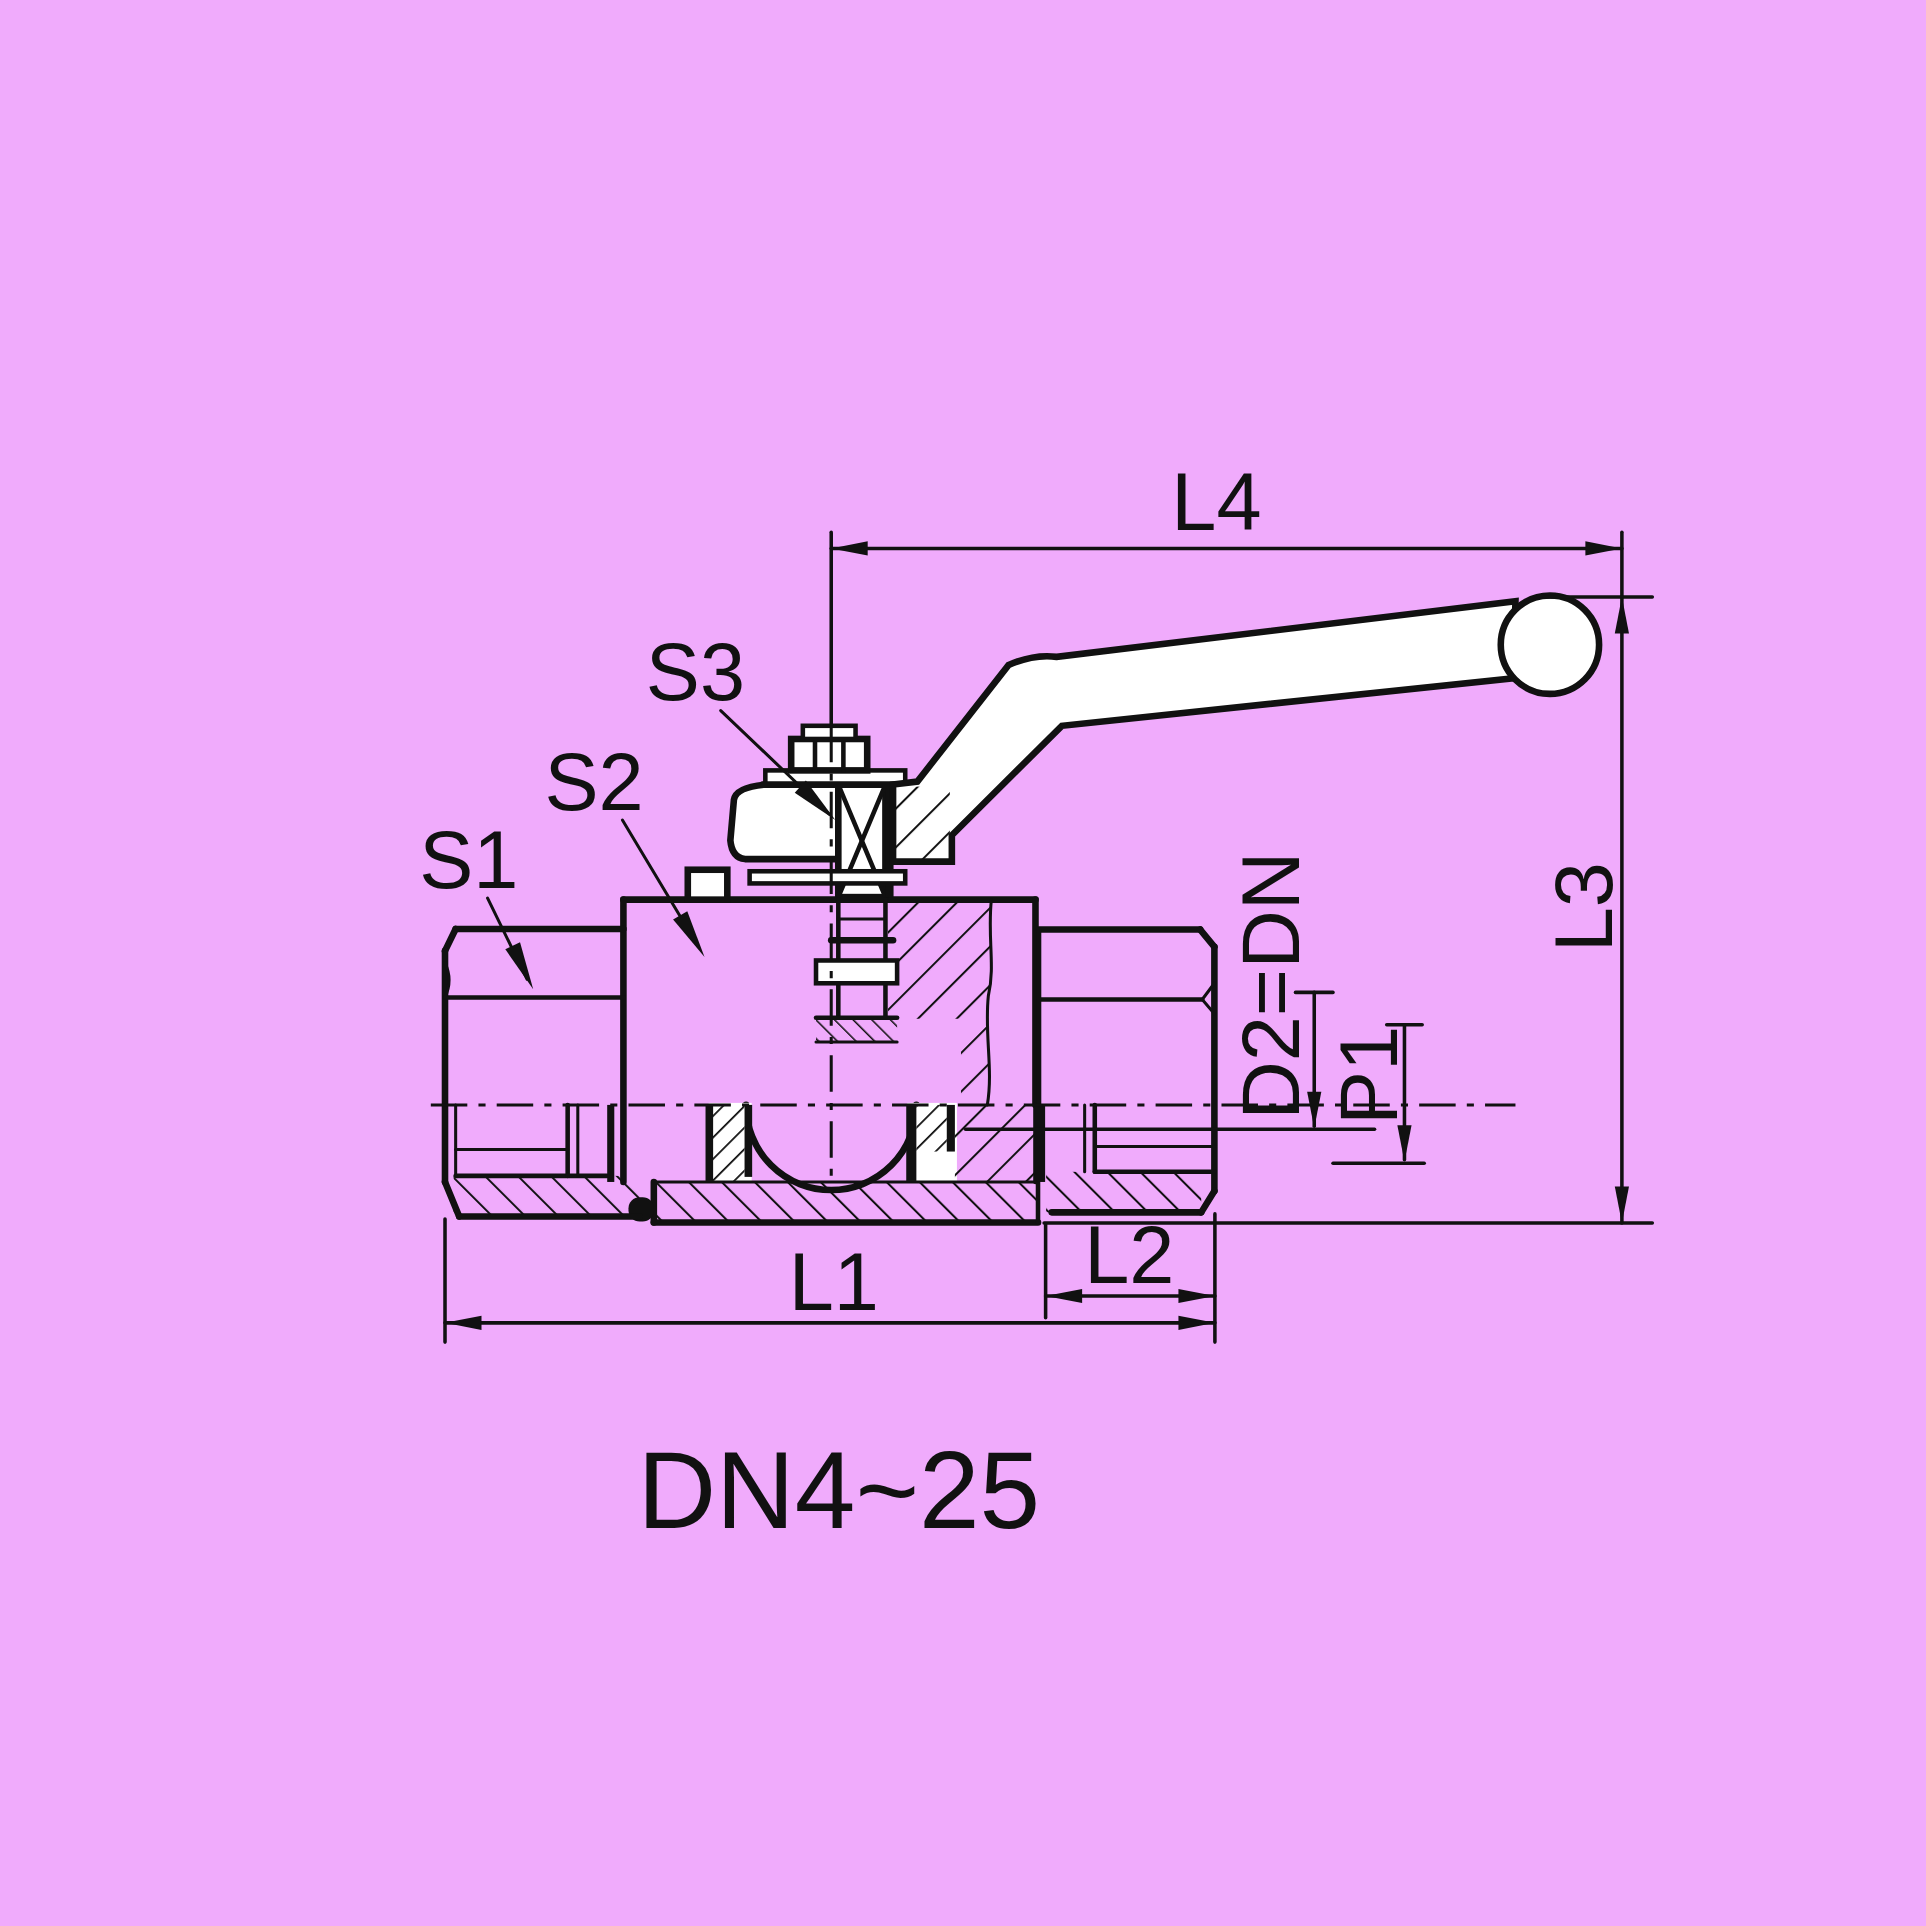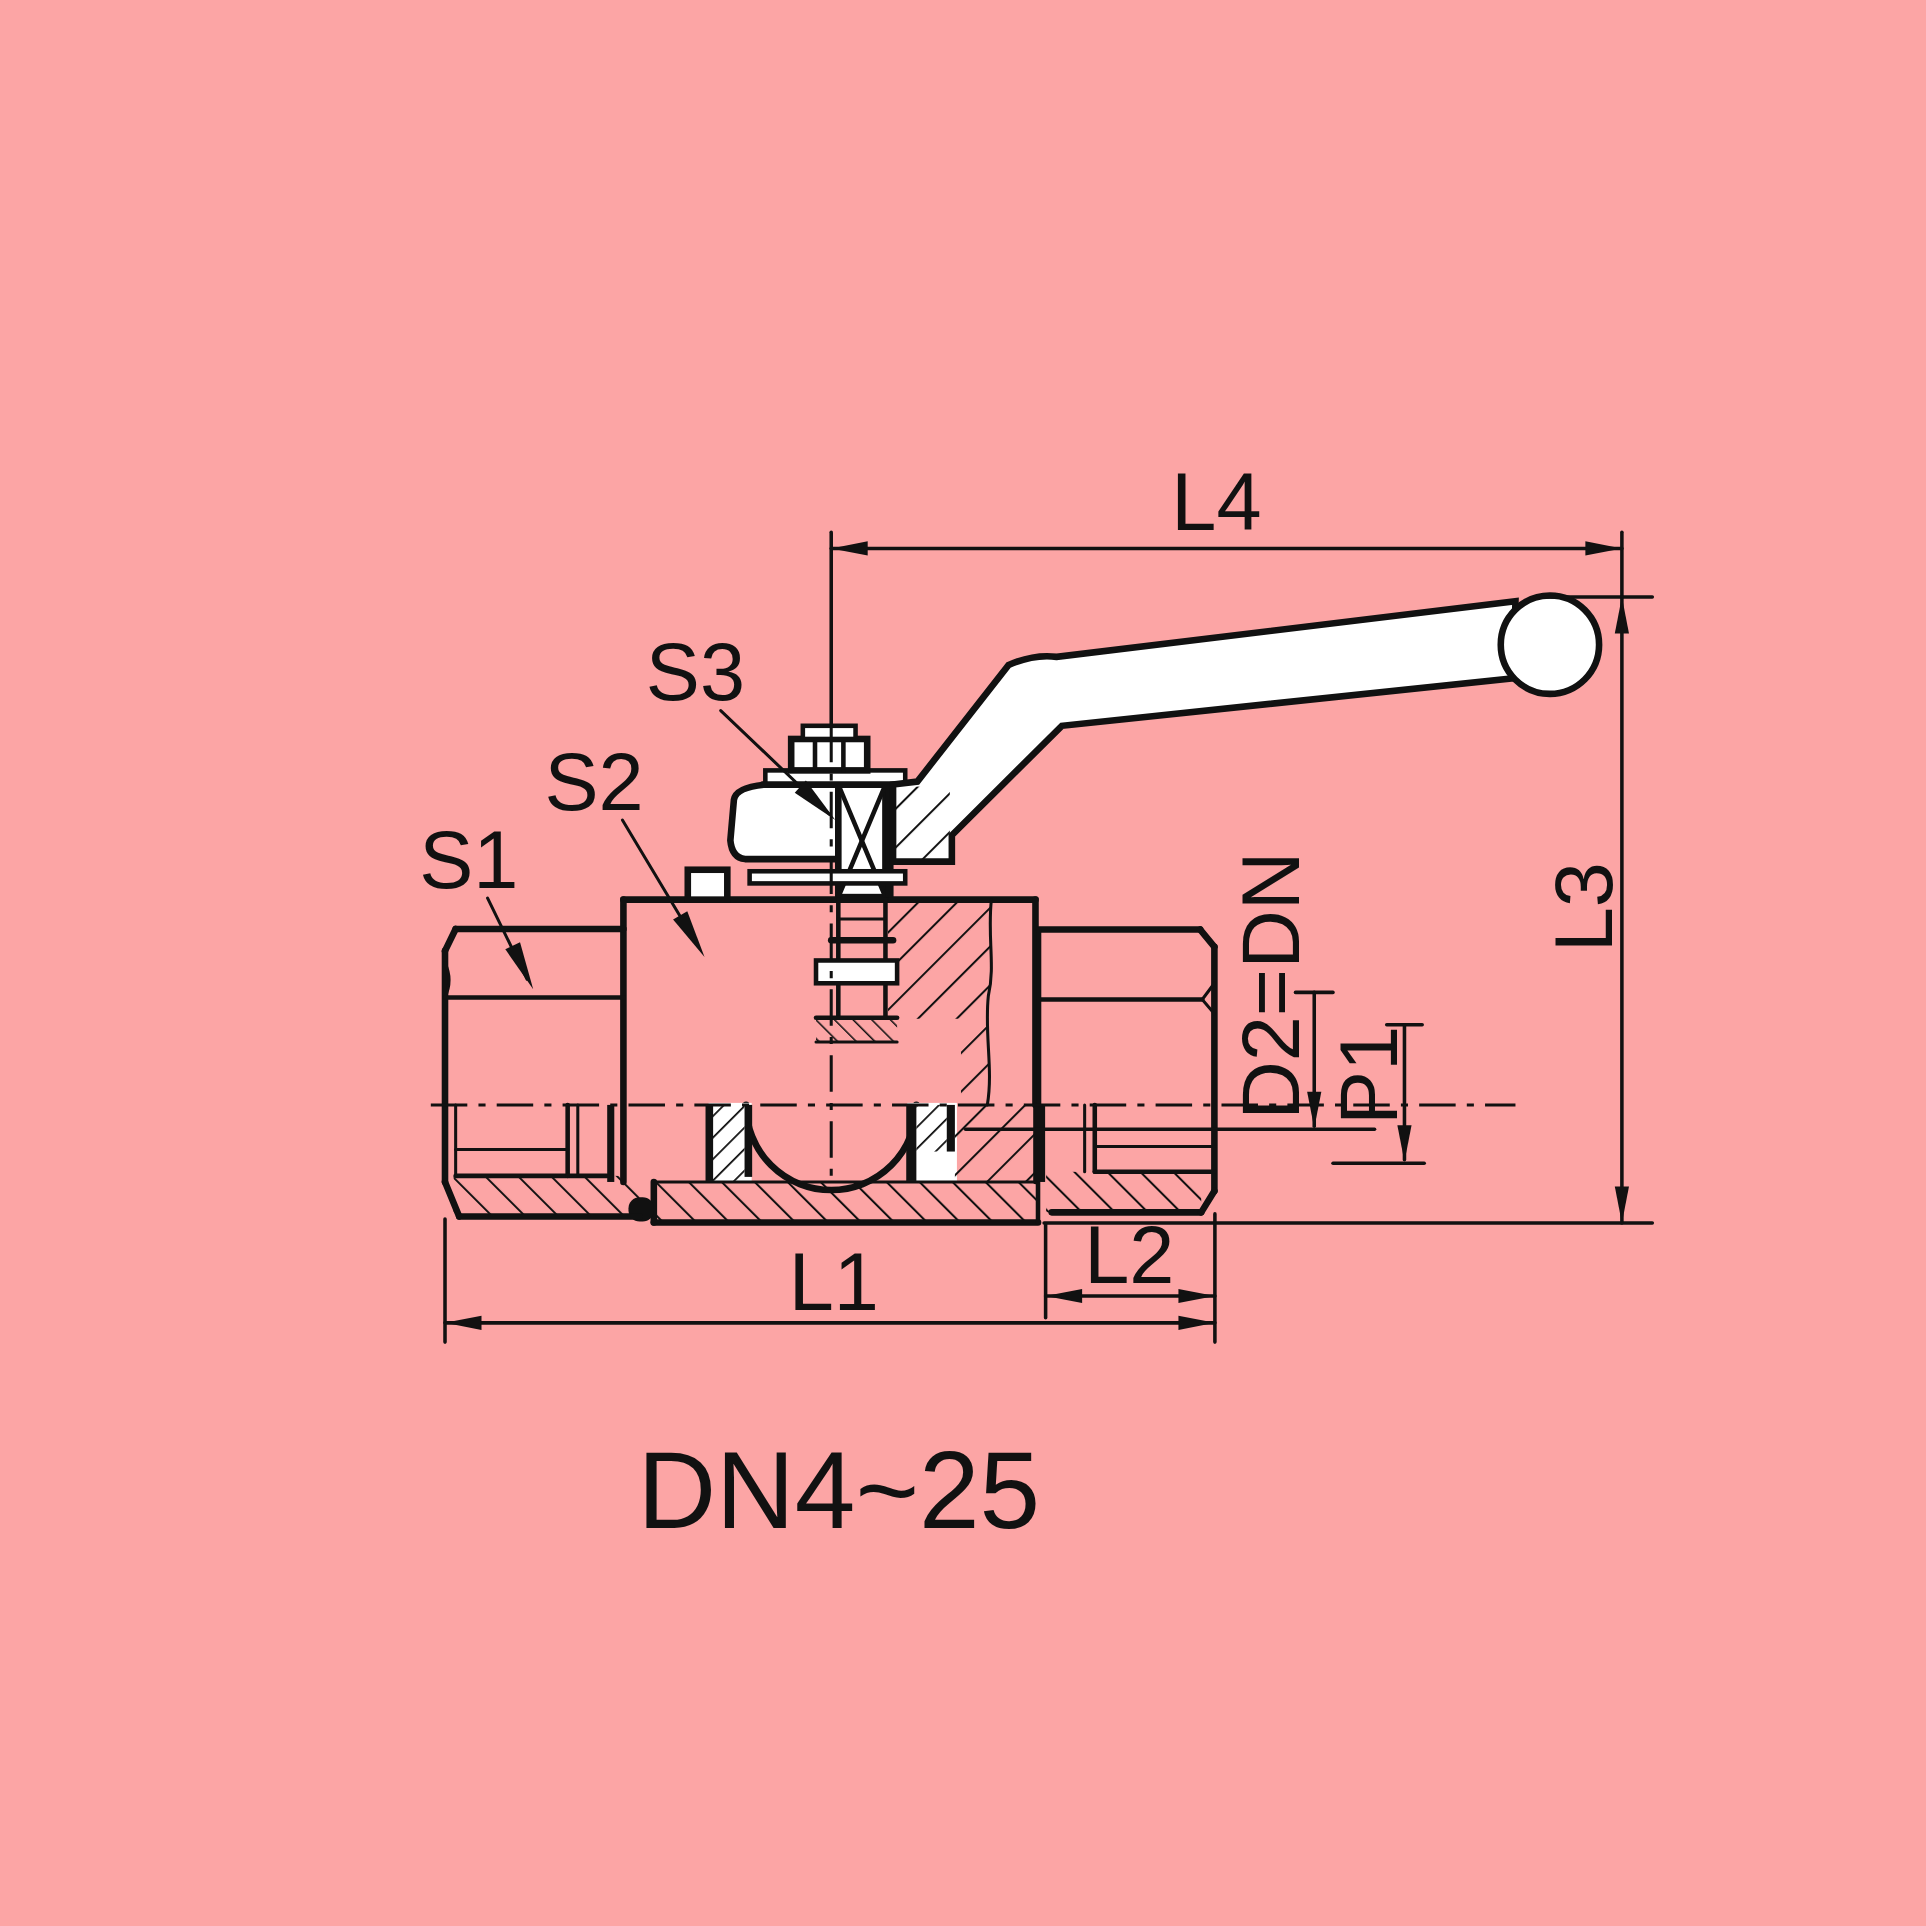--- a/index.html
+++ b/index.html
@@ -1,16 +1,16 @@
 <!DOCTYPE html>
 <html style="font-size:8px"><head>
 <meta charset="utf-8">
 <style>
   html,body{margin:0;padding:0;background:#fff;}
-  .page{width:1926px;height:1926px;background:#fca5a5;position:relative;overflow:hidden;}
+  .page{width:1926px;height:1926px;background:#f0abfc;position:relative;overflow:hidden;}
   svg{display:block;}
   text{font-family:"Liberation Sans","DejaVu Sans",sans-serif;fill:#111;}
   .dimtxt{font-size:160px;}
   .captxt{font-size:215px;}
   .thick{stroke:#111;stroke-width:13;fill:none;stroke-linecap:round;}
   .med{stroke:#111;stroke-width:9;fill:none;stroke-linecap:round;}
   .thin{stroke:#111;stroke-width:6;fill:none;stroke-linecap:round;}
   .dim{stroke:#111;stroke-width:7;fill:none;stroke-linecap:round;}
   .cl{stroke:#111;stroke-width:6;fill:none;stroke-dasharray:72 22 14 22;}
   .arrow{fill:#111;stroke:none;}

